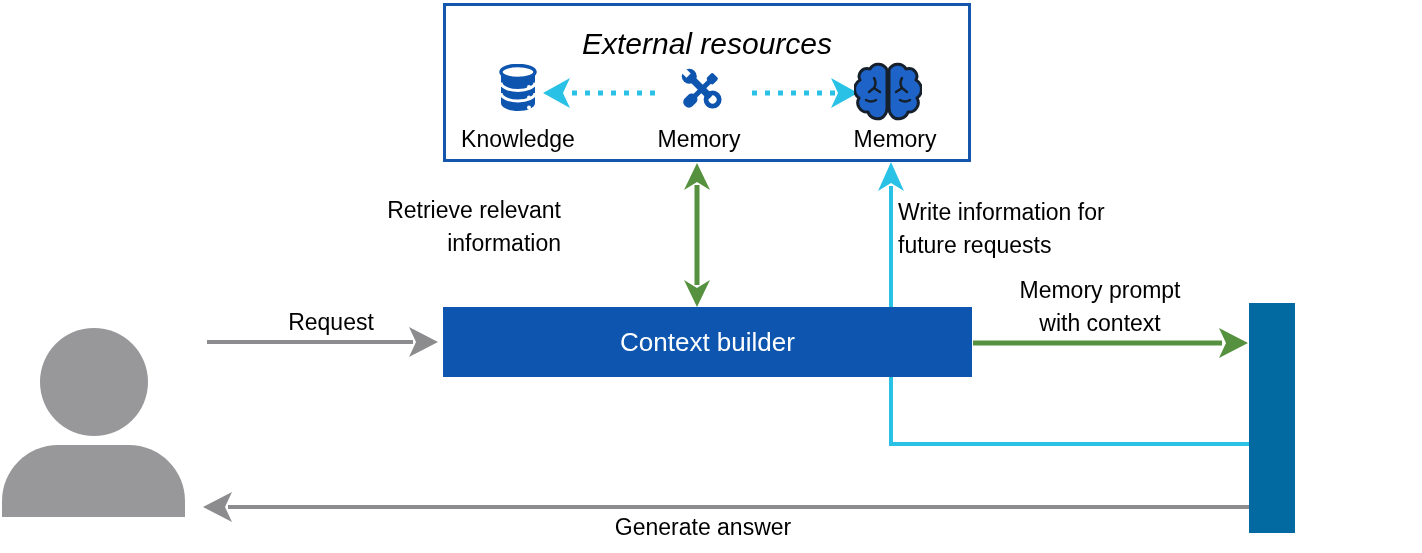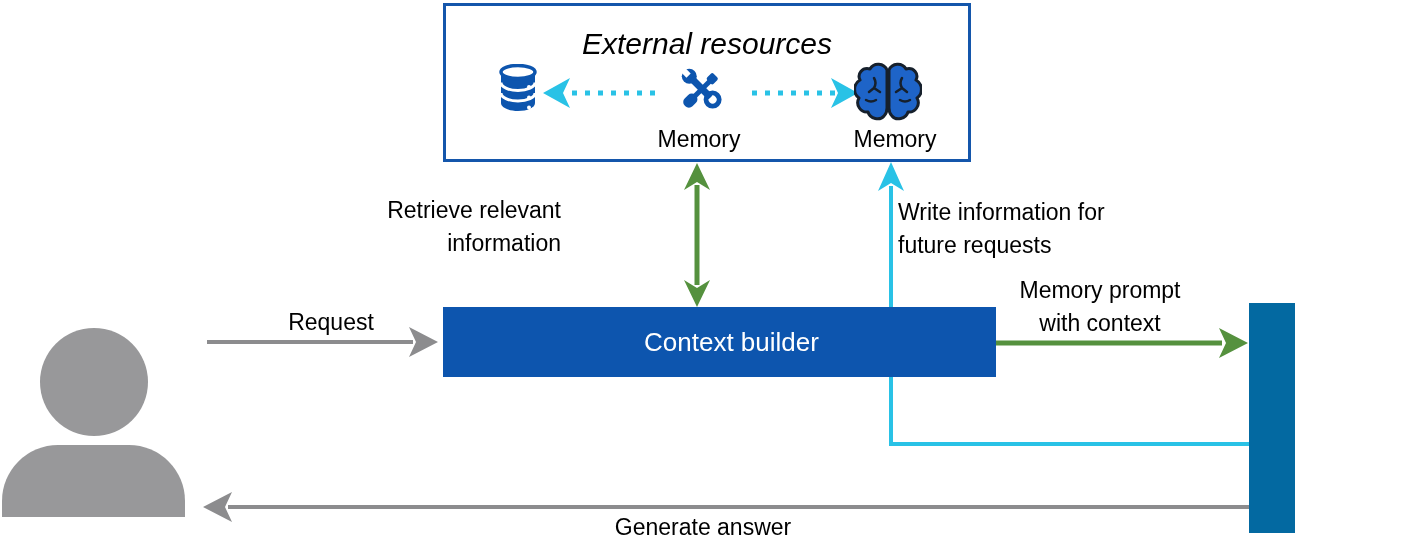--- a/index.html
+++ b/index.html
@@ -21,21 +21,21 @@
   }
   .ext-connectors{position:absolute;left:0;top:0;}
   .icon-abs{position:absolute;}
   .ext-label{
     position:absolute;top:120px;width:160px;text-align:center;
     font-size:23px;line-height:26px;
   }
   .context-box{
     position:absolute;left:443px;top:307px;width:529px;height:70px;
     background:#0d55ae;z-index:2;display:flex;align-items:center;justify-content:center;
-    color:#fff;font-size:26px;padding-left:24px;
+    color:#fff;font-size:26px;
   }
   .llm-box{
     position:absolute;left:1249px;top:303px;width:168px;height:230px;
     background:#0369a1;z-index:2;display:flex;align-items:center;justify-content:center;
     color:#fff;font-size:28px;letter-spacing:1px;
   }
 
   
   .person{position:absolute;left:0;top:0;z-index:2;}
   .person-head{
@@ -130,20 +130,21 @@
       <g>
         <path d="M33,10 C30,3 20,2 16,9 C8,7 3,14 6,20 C-1,24 -1,34 5,38 C1,45 7,53 14,52 C16,59 26,61 30,56 C32,54 33,51 33,48 Z" fill="#1e64c8" stroke="#16202c" stroke-width="3" stroke-linejoin="round"></path>
         <path d="M20,18 q3,5 0,10 M20,28 l-5,4 M20,28 l6,4 M12,40 q5,3 10,0" fill="none" stroke="#16202c" stroke-width="2.5" stroke-linecap="round"></path>
       </g>
       <g transform="translate(68,0) scale(-1,1)">
         <path d="M33,10 C30,3 20,2 16,9 C8,7 3,14 6,20 C-1,24 -1,34 5,38 C1,45 7,53 14,52 C16,59 26,61 30,56 C32,54 33,51 33,48 Z" fill="#1e64c8" stroke="#16202c" stroke-width="3" stroke-linejoin="round"></path>
         <path d="M20,18 q3,5 0,10 M20,28 l-5,4 M20,28 l6,4 M12,40 q5,3 10,0" fill="none" stroke="#16202c" stroke-width="2.5" stroke-linecap="round"></path>
       </g>
     </svg>
 
+    <div class="ext-label" style="left:-8px;">Knowledge</div>
     <div class="ext-label" style="left:173px;">Memory</div>
     <div class="ext-label" style="left:369px;">Memory</div>
   </div>
 
   <div class="context-box">
     <span>Context builder</span>
   </div>
 
   <div class="llm-box">
     <span>LLM</span>

